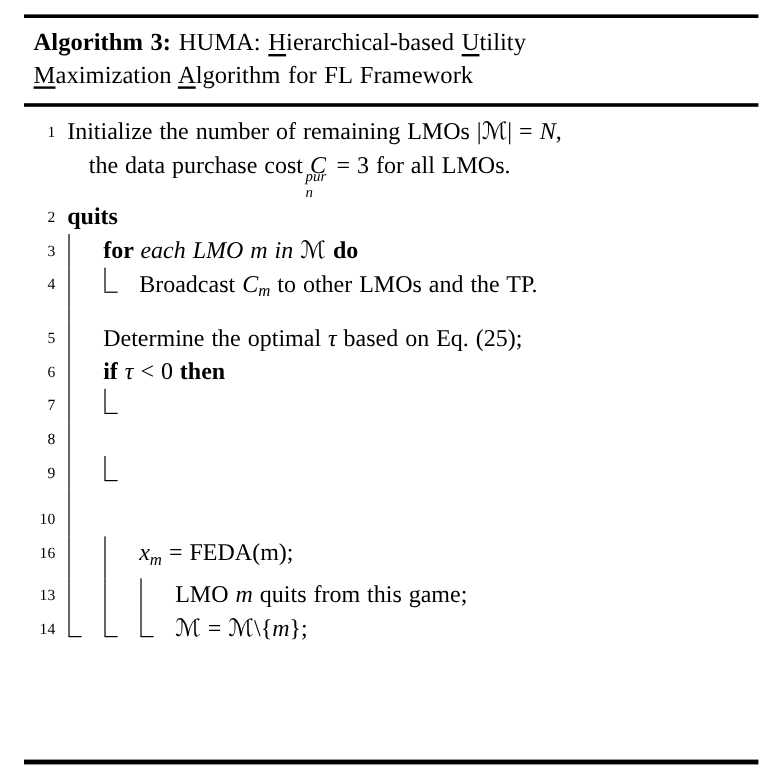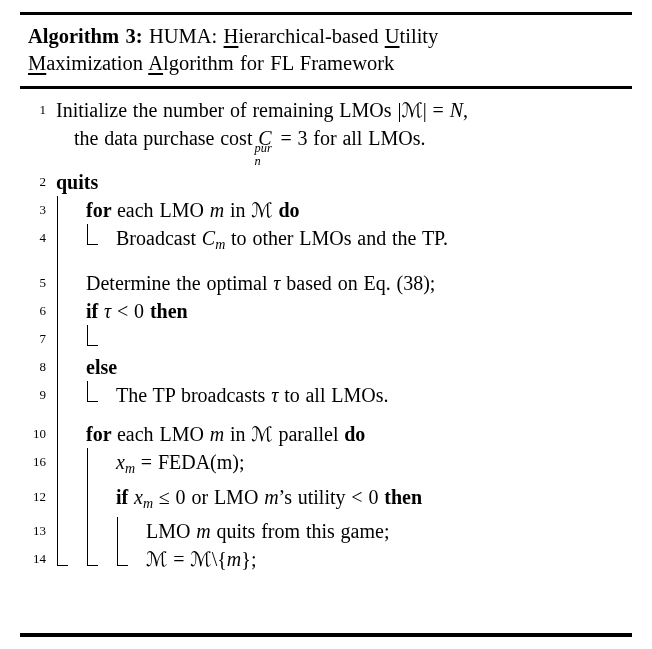--- a/index.html
+++ b/index.html
@@ -24,21 +24,21 @@
   .line{display:flex;align-items:stretch;line-height:28px;min-height:28px;}
   .spacer{display:flex;align-items:stretch;}
   .num{flex:none;width:26px;text-align:right;margin-right:10px;font-size:13px;line-height:28px;}
   .content{flex:1;padding-left:18px;text-indent:-18px;}
   .g{flex:none;width:30px;position:relative;}
   .g-bar::before{content:"";position:absolute;left:1px;top:0;bottom:0;border-left:1.5px solid #000;}
   .g-end::before{content:"";position:absolute;left:1px;top:0;height:20px;border-left:1.5px solid #000;}
   .g-end::after{content:"";position:absolute;left:1px;top:20px;width:11px;border-top:1.5px solid #000;}
   .s-n{font-style:normal;font-weight:normal;}
   .s-b{font-weight:bold;}
-  .s-i{}
+  .s-i{font-style:italic;}
   .s-m{font-style:italic;}
   .s-cal{font-style:normal;}
   .s-u{text-decoration:underline;text-decoration-thickness:1.5px;text-underline-offset:3px;}
   .s-sub{font-size:70%;font-style:italic;vertical-align:-0.25em;}
   .s-stack{display:inline-flex;flex-direction:column;align-items:flex-start;
            font-size:62%;line-height:1.05;font-style:italic;vertical-align:-0.55em;margin:0 2px 0 1px;}
 </style>
 </head>
 <body>
 
@@ -69,63 +69,54 @@
         <span class="g g-end"></span>
         <div class="content"><span class="s-n">Broadcast </span><span class="s-m">C</span><span class="s-sub">m</span><span class="s-n"> to other LMOs and the TP.</span></div>
       </div>
       <div class="spacer" style="height: 11px;">
         <span class="num"></span>
         <span class="g g-bar"></span>
       </div>
       <div class="line">
         <span class="num">5</span>
         <span class="g g-bar"></span>
-        <div class="content"><span class="s-n">Determine the optimal </span><span class="s-m">τ</span><span class="s-n"> based on Eq. (38);</span></div>
+        <div class="content"><span class="s-n">Determine the optimal </span><span class="s-m">τ</span><span class="s-n"> based on Eq. (25);</span></div>
       </div>
       <div class="line">
         <span class="num">6</span>
         <span class="g g-bar"></span>
         <div class="content"><span class="s-b">if </span><span class="s-m">τ</span><span class="s-n"> &lt; 0 </span><span class="s-b">then</span></div>
       </div>
       <div class="line">
         <span class="num">7</span>
         <span class="g g-bar"></span>
         <span class="g g-end"></span>
       </div>
       <div class="line">
         <span class="num">8</span>
         <span class="g g-bar"></span>
-        <div class="content"><span class="s-b">else</span></div>
       </div>
       <div class="line">
         <span class="num">9</span>
         <span class="g g-bar"></span>
         <span class="g g-end"></span>
-        <div class="content"><span class="s-n">The TP broadcasts </span><span class="s-m">τ</span><span class="s-n"> to all LMOs.</span></div>
       </div>
       <div class="spacer" style="height: 11px;">
         <span class="num"></span>
         <span class="g g-bar"></span>
       </div>
       <div class="line">
         <span class="num">10</span>
         <span class="g g-bar"></span>
-        <div class="content"><span class="s-b">for </span><span class="s-i">each LMO </span><span class="s-m">m</span><span class="s-i"> in </span><span class="s-cal">ℳ</span><span class="s-i"> parallel </span><span class="s-b">do</span></div>
       </div>
       <div class="line">
         <span class="num">16</span>
         <span class="g g-bar"></span>
         <span class="g g-bar"></span>
         <div class="content"><span class="s-m">x</span><span class="s-sub">m</span><span class="s-n"> = FEDA(m);</span></div>
-      </div>
-      <div class="line">
-        <span class="num">12</span>
-        <span class="g g-bar"></span>
-        <span class="g g-bar"></span>
-        <div class="content"><span class="s-b">if </span><span class="s-m">x</span><span class="s-sub">m</span><span class="s-n"> ≤ 0 </span><span class="s-i">or LMO </span><span class="s-m">m</span><span class="s-i">’s utility </span><span class="s-n">&lt; 0 </span><span class="s-b">then</span></div>
       </div>
       <div class="line">
         <span class="num">13</span>
         <span class="g g-bar"></span>
         <span class="g g-bar"></span>
         <span class="g g-bar"></span>
         <div class="content"><span class="s-n">LMO </span><span class="s-m">m</span><span class="s-n"> quits from this game;</span></div>
       </div>
       <div class="line">
         <span class="num">14</span>

